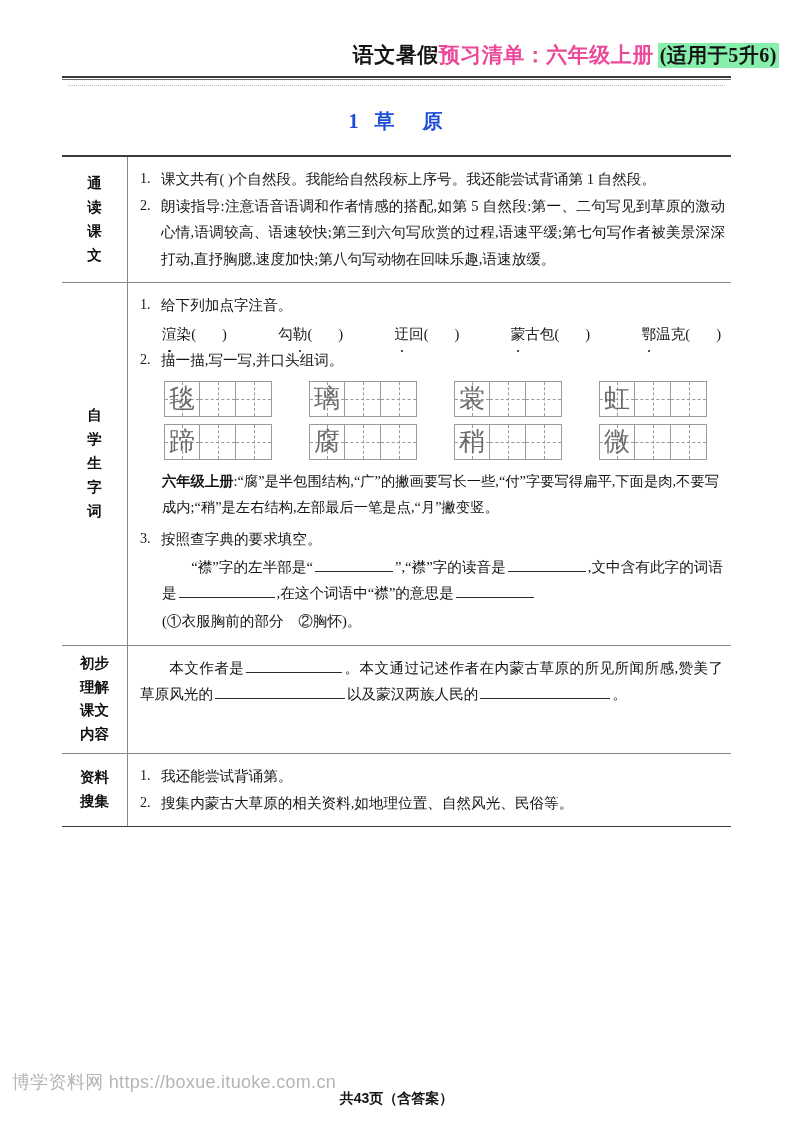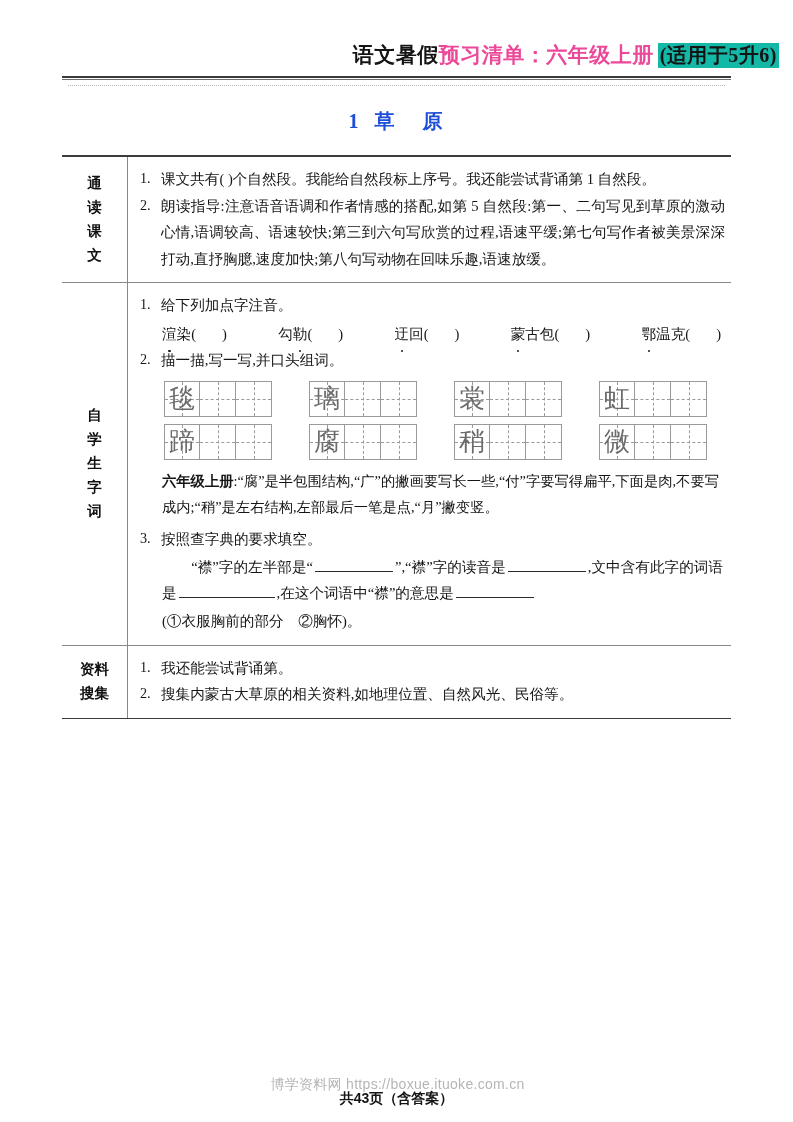--- a/index.html
+++ b/index.html
@@ -23,21 +23,21 @@
     display: inline-block;
     font-size: 21px;
     font-weight: bold;
     letter-spacing: 0.5px;
     white-space: nowrap;
     line-height: 1.1;
   }
   .hdr-black { color: #141414; }
   .hdr-red { color: #ec4899; }
   .hdr-mark {
-    background: #14b8a6;
+    background: #86efac;
     color: #141414;
     padding: 1px 2px 2px 2px;
     margin-left: 4px;
     font-size: 20px;
   }
 
   .rule-double {
     margin: 9px 62px 0 62px;
     border-top: 2px solid #3a3a3a;
     border-bottom: 1px solid #6d6d6d;
@@ -218,24 +218,24 @@
   
   .footer-wrap {
     position: absolute;
     left: 0;
     right: 0;
     bottom: 14px;
     text-align: center;
   }
   .watermark {
     position: absolute;
-    left: 2px; right: 0;
+    left: 12px; right: 0;
     bottom: 28px;
-    text-align: center;
-    font-size: 14px;
+    text-align: left;
+    font-size: 18px;
     color: #b5b5b5;
     font-family: "Liberation Sans", "DejaVu Sans", sans-serif;
     letter-spacing: 0.3px;
   }
   .page-foot {
     font-size: 14px;
     font-weight: bold;
     color: #141414;
     font-family: Liberation Sans, sans-serif;
   }
@@ -376,20 +376,33 @@
       </div>
 
       <div class="sub-para indent-para">
         <span>“襟”字的左半部是“</span><span class="blank b-md"></span><span>”,“襟”字的读音是</span><span class="blank b-md"></span><span>,文中含有此字的词语是</span><span class="blank b-lg"></span><span>,在这个词语中“襟”的意思是</span><span class="blank b-md"></span>
       </div>
       <div class="sub-para">(①衣服胸前的部分　②胸怀)。</div>
 
     </div>
   </div>
 
+  <div class="row">
+    <div class="row-label">
+      <span>初步</span>
+      <span>理解</span>
+      <span>课文</span>
+      <span>内容</span>
+    </div>
+    <div class="row-body">
+      <div class="indent-para">
+        <span>本文作者是</span><span class="blank b-lg"></span><span>。本文通过记述作者在内蒙古草原的所见所闻所感,赞美了草原风光的</span><span class="blank b-xl"></span><span>以及蒙汉两族人民的</span><span class="blank b-xl"></span><span>。</span>
+      </div>
+    </div>
+  </div>
 
   <div class="row">
     <div class="row-label">
       <span>资料</span>
       <span>搜集</span>
     </div>
     <div class="row-body">
       <div class="item">
         <span class="no">1.</span>
         <span class="txt">我还能尝试背诵第。</span>

